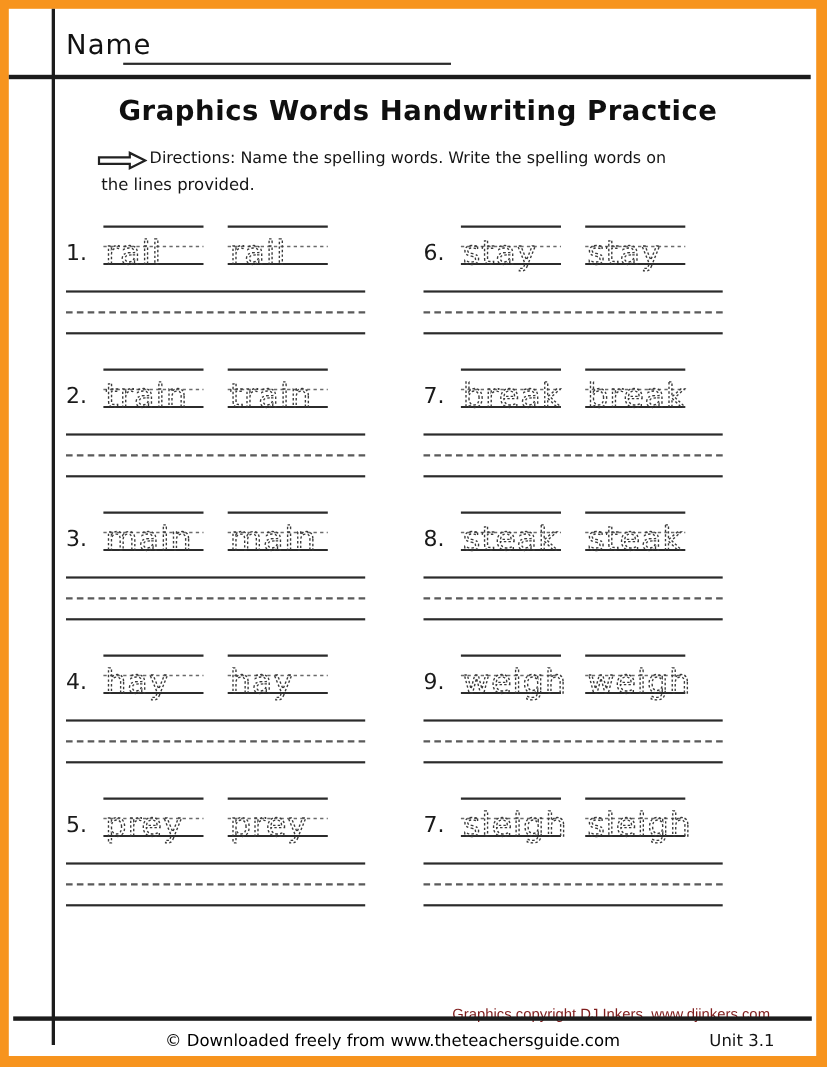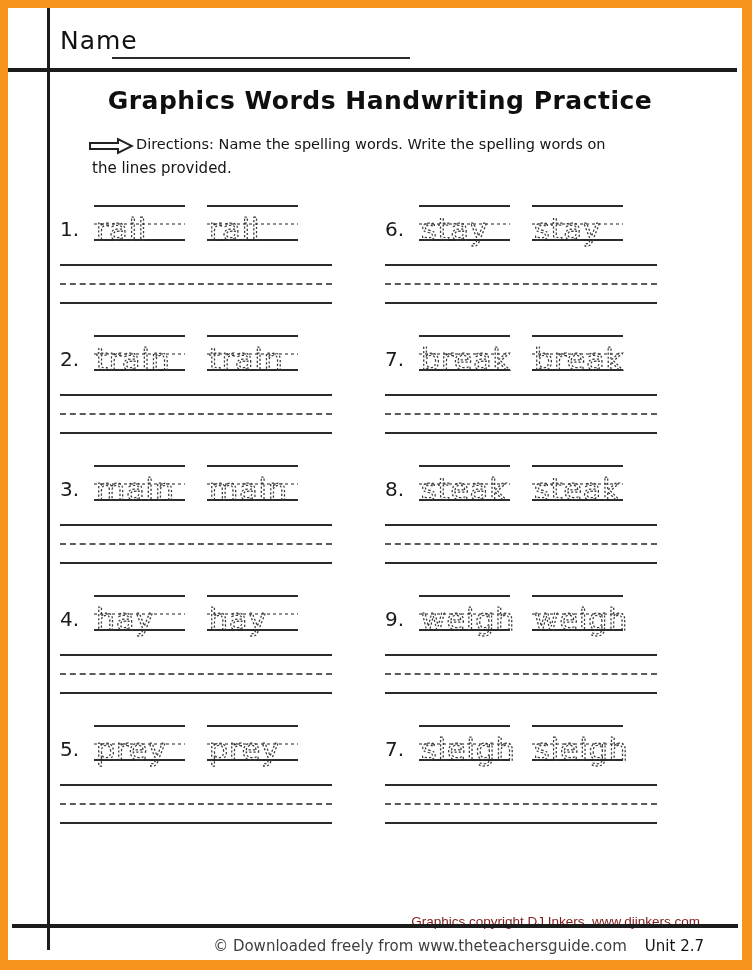--- a/index.html
+++ b/index.html
@@ -78,21 +78,21 @@
   .wl-dash  { border-top:2px dashed #5a5a5a; margin-top:17px; }
   .wl-solid + .wl-dash + .wl-solid { margin-top:17px; }
   .wl + .wl { margin-top:17px; }
 
   .graphics-credit {
     position:absolute; right:52px; top:898px;
     font-family:Liberation Sans, sans-serif; font-size:13.5px; color:#7f1d1d;margin-top:16px;
   }
   .download-credit {
     position:absolute; left:150px; top:937px; width:540px;
-    text-align:center; font-size:15px; color:#404040;
+    text-align:left; font-size:15px; color:#000000;
   }
   .unit-label {
     position:absolute; right:48px; top:937px;
     font-size:15px; color:#141414;
   }
 </style>
 </head>
 <body>
 
 <div class="frame">
@@ -344,14 +344,14 @@
           <div class="wl wl-dash"></div>
           <div class="wl wl-solid"></div>
       </div>
     </div>
 
   </div>
 
   <div class="graphics-credit">Graphics copyright DJ Inkers. www.djinkers.com</div>
   <div class="hrule-bottom"></div>
   <div class="download-credit">© Downloaded freely from www.theteachersguide.com</div>
-  <div class="unit-label">Unit 2.7</div>
+  <div class="unit-label">Unit 3.1</div>
 </div>
 
 </body></html>

